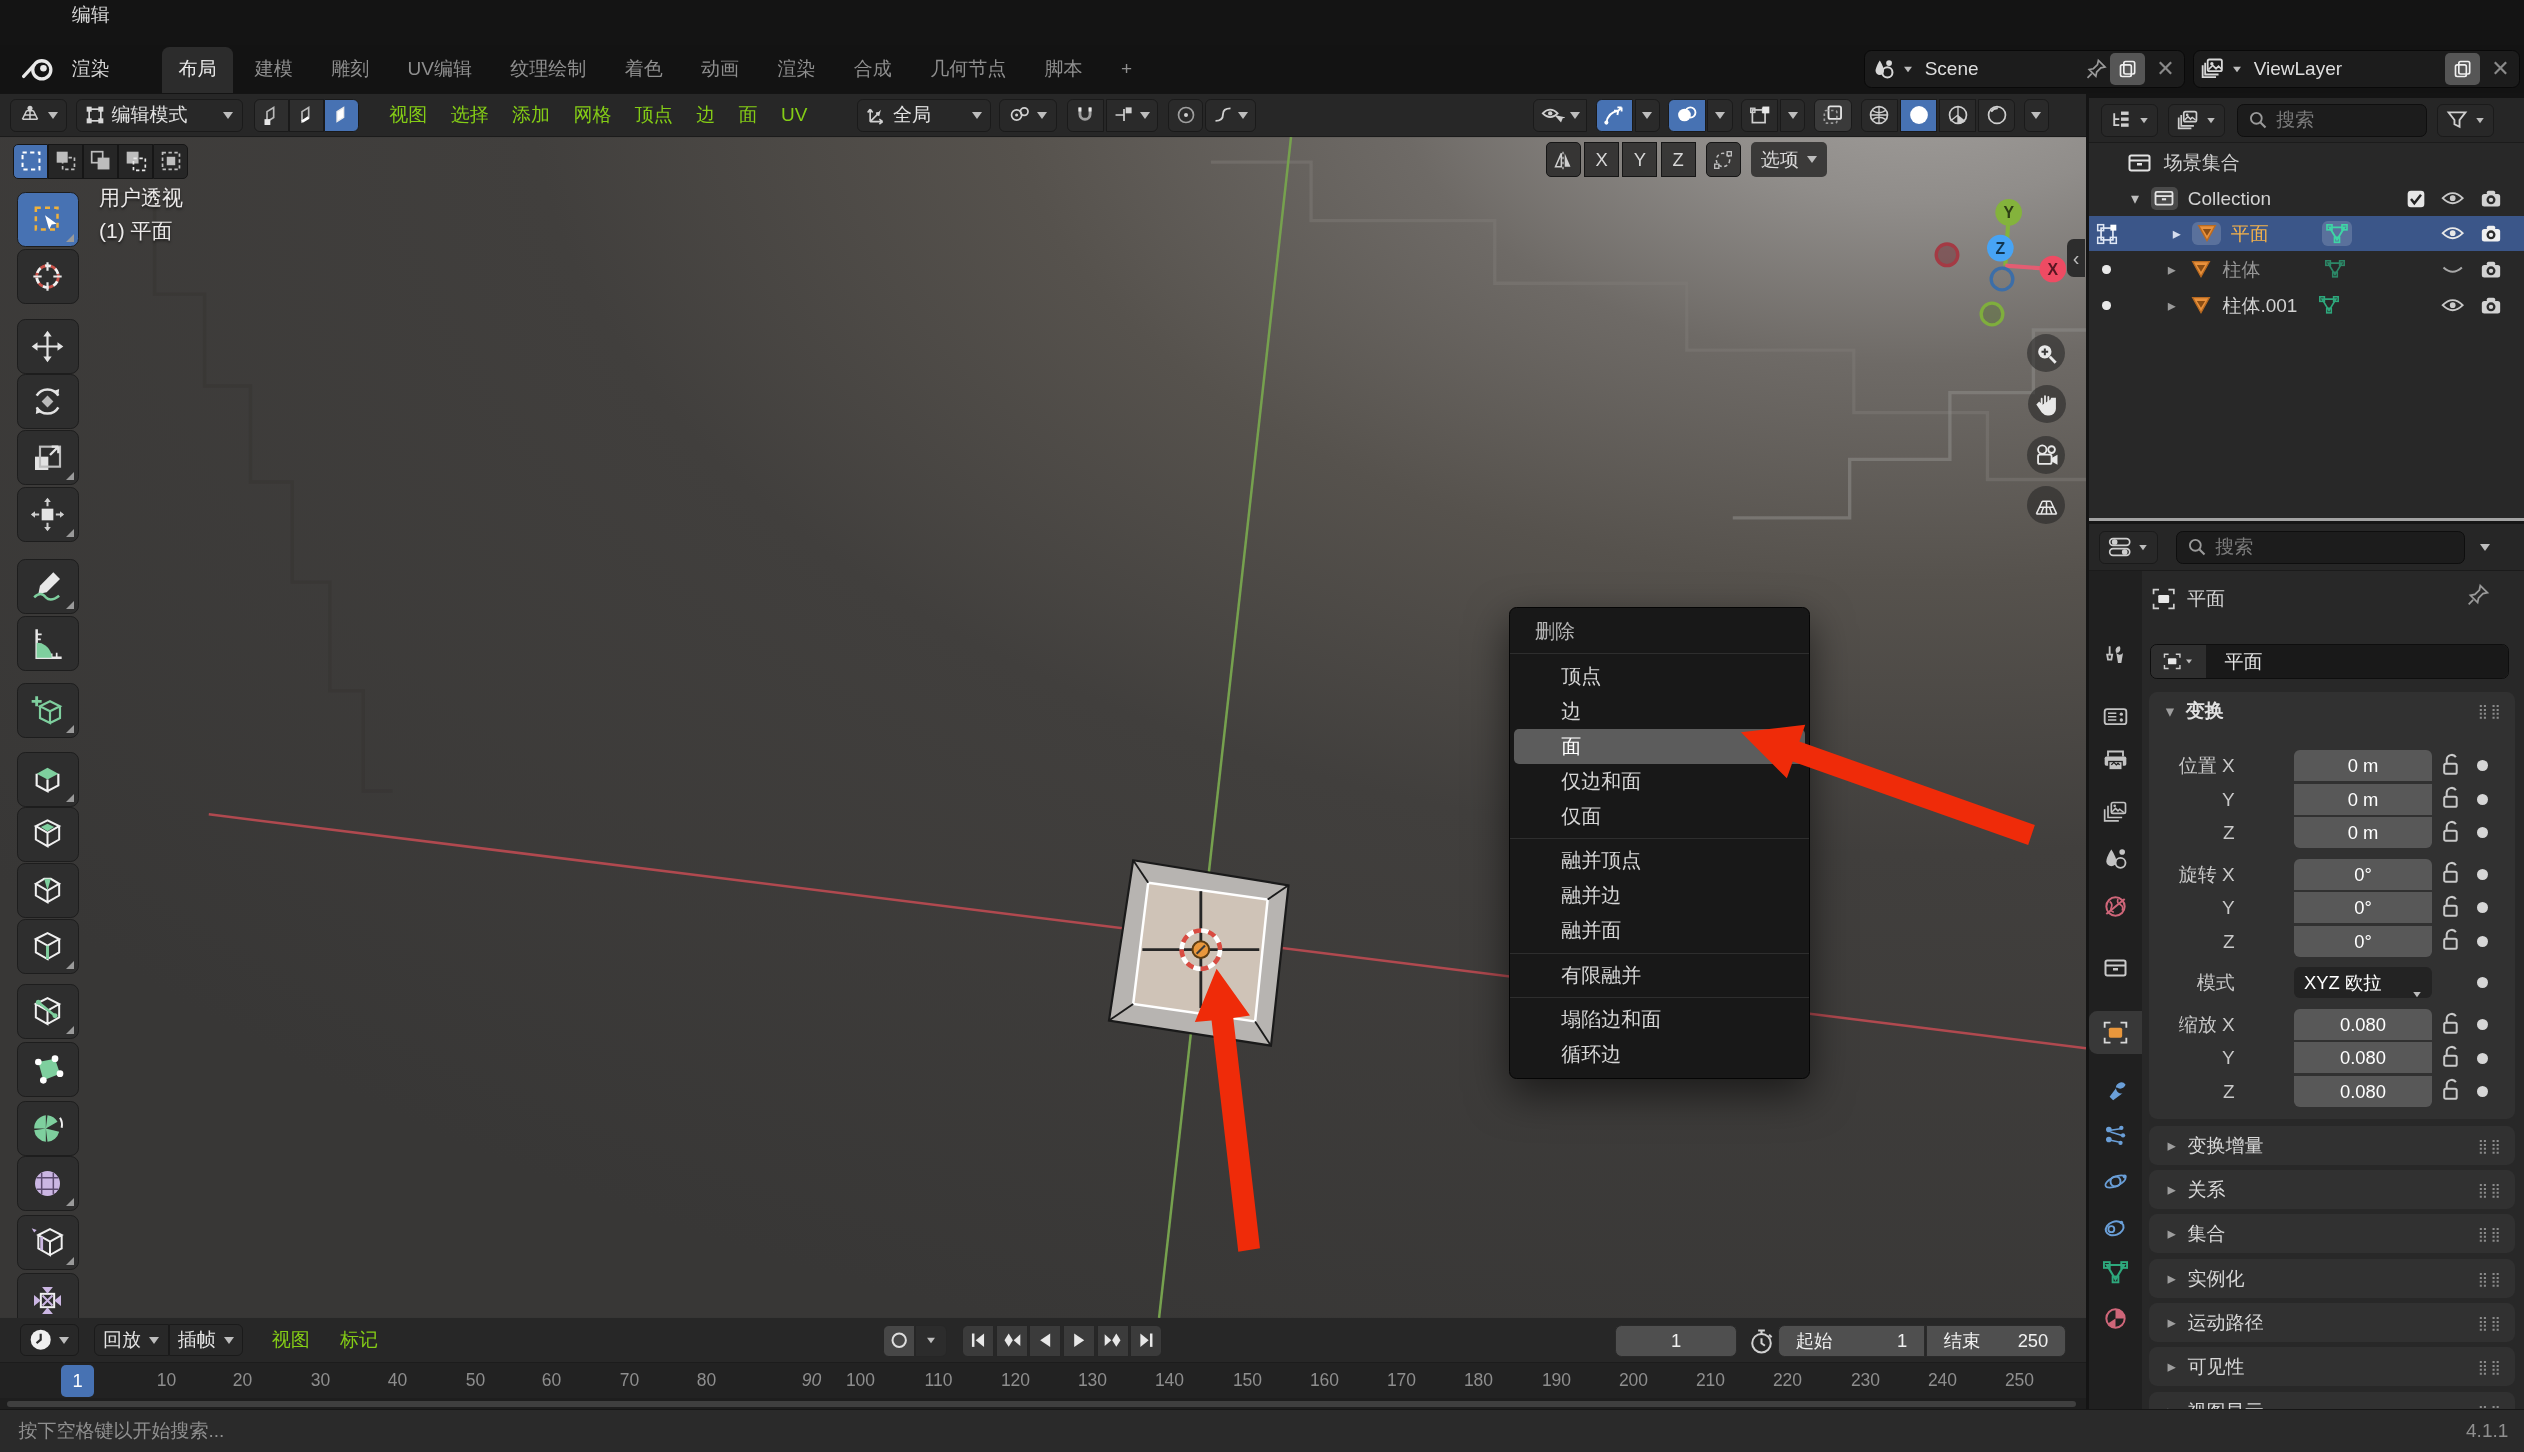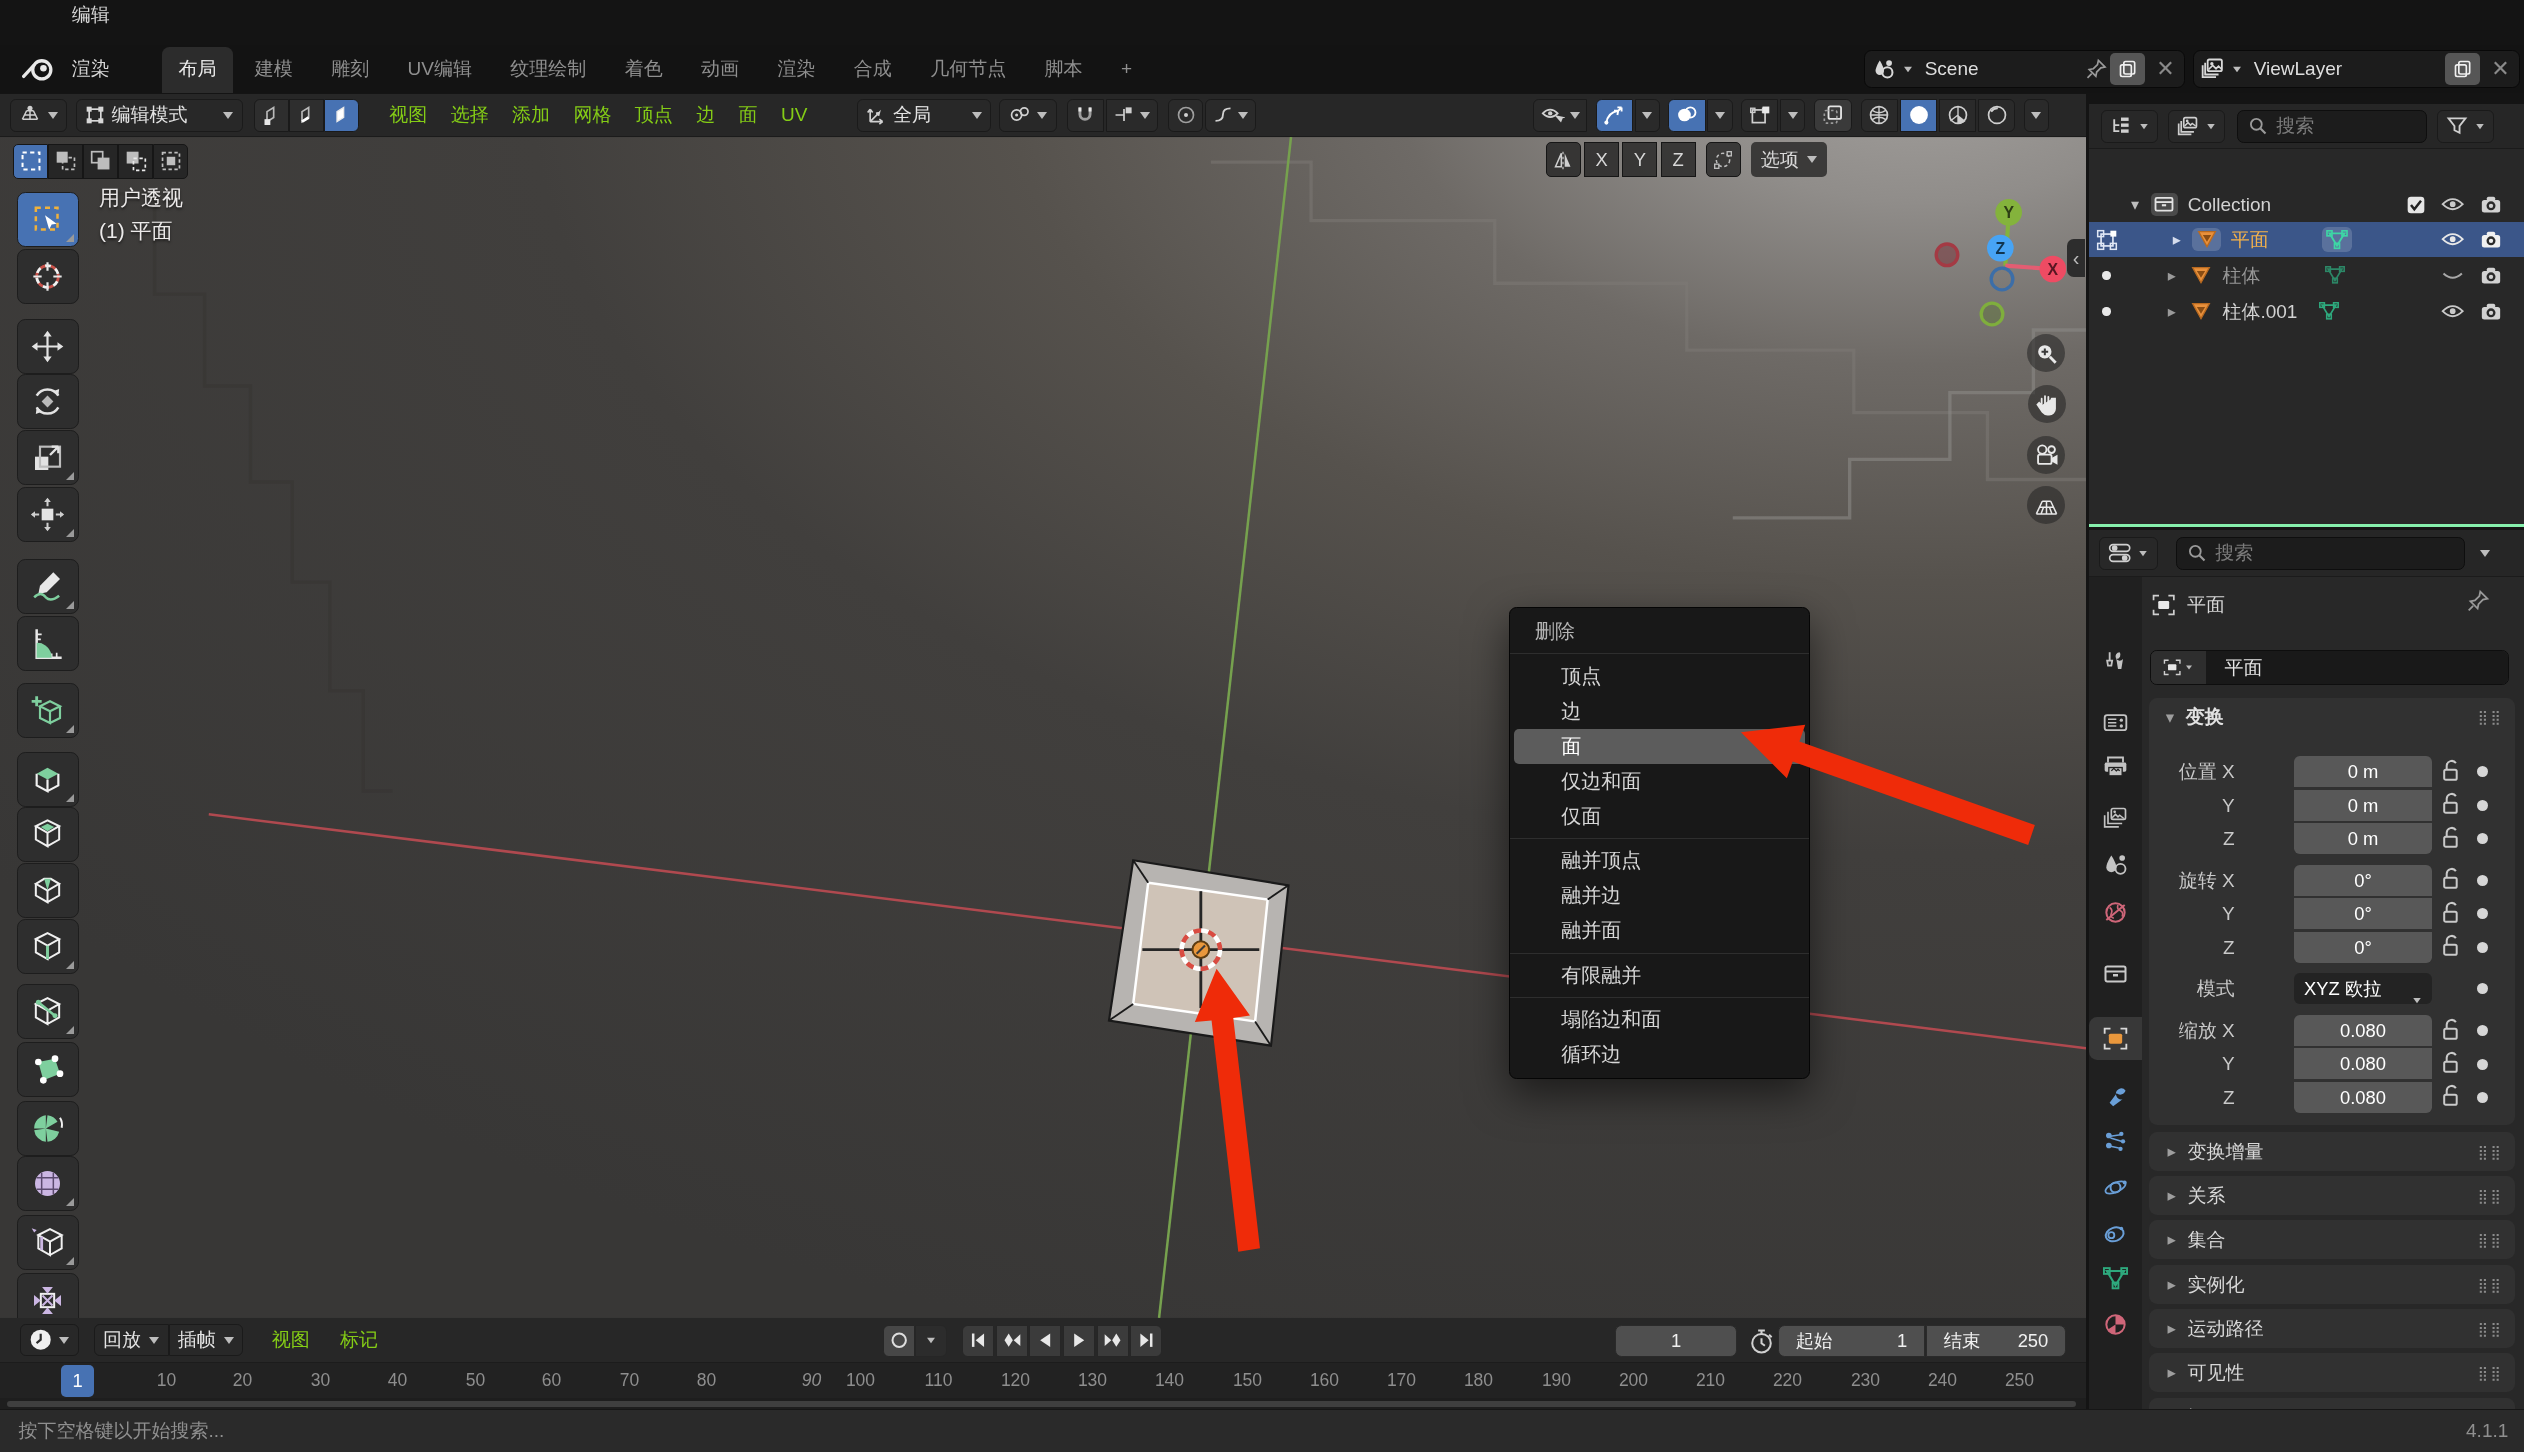--- a/index.html
+++ b/index.html
@@ -49,21 +49,21 @@
   .msep{height:0.8px;background:#2e2e2e;margin:4.2px 0;}
   
   #timeline{left:0;top:1318px;width:2086px;height:92px;background:#2a2a2a;}
   #tl-header{left:0;top:0;width:2086px;height:45px;background:#272727;border-bottom:0.8px solid #1c1c1c;}
   #tl-ruler{left:0;top:45px;width:2086px;height:35px;background:#222222;}
   .rnum{position:absolute;width:75px;text-align:center;top:6.7px;font-size:17.5px;color:#8e8e8e;}
   #tl-scroll{left:0;top:80px;width:2086px;height:11.7px;background:#1e1e1e;}
   .tlfield{position:absolute;top:6.7px;height:32px;background:#4f4f4f;border:0.8px solid #2a2a2a;display:flex;align-items:center;font-size:18.4px;color:#f0f0f0;}
   .pbtn{width:32px;height:32px;background:#3b3b3b;border:0.8px solid #262626;display:flex;align-items:center;justify-content:center;color:#e8e8e8;}
   
-  #rightpanel{left:2089px;top:104px;width:436px;height:1316px;background:#86efac;}
+  #rightpanel{left:2089px;top:98px;width:436px;height:1316px;background:#a3a3a3;}
   #outliner{left:0;top:0;width:436px;height:420px;background:#282828;}
   #ol-header{left:0;top:0;width:436px;height:45px;background:#262626;border-bottom:0.8px solid #1b1b1b;}
   .searchbox{height:33px;background:#1c1c1c;border:0.8px solid #0e0e0e;border-radius:6.7px;display:flex;align-items:center;padding:0 10px;gap:8.3px;}
   .searchbox .ph{font-size:19px;color:#7c7c7c;}
   .olrow{position:absolute;left:0;width:436px;height:35px;display:flex;align-items:center;}
   .olrow.sel{background:#3b5689;}
   .oltext{font-size:19px;color:#d2d2d2;}
   
   #props{left:0;top:423px;width:436px;height:893px;background:#282828;border-top:3.3px solid #161616;}
   #pr-header{left:0;top:0;width:436px;height:47px;background:#262626;border-bottom:0.8px solid #1b1b1b;}
@@ -802,20 +802,30 @@
           <span class="ph">搜索</span>
         </div>
         <div class="ddl" style="margin-left:10px;height:33px;">
           <svg width="22" height="22" viewBox="0 0 26 26">
               <path d="M3 4 h20 L16 13 v8 l-6-3 v-5Z" fill="none" stroke="#cfcfcf" stroke-width="2.2"></path>
             </svg>
           <div class="chev" style="transform:scale(.75);"></div>
         </div>
       </div>
 
+      <div class="olrow" style="top:47px;">
+        <div style="margin-left:38px;">
+          <svg width="25" height="22" viewBox="0 0 30 26">
+              <rect x="3" y="4" width="24" height="18" rx="2" fill="none" stroke="#e3e3e3" stroke-width="2.4"></rect>
+              <path d="M3 10 h24" stroke="#e3e3e3" stroke-width="2.4"></path>
+              <rect x="12" y="13" width="6" height="3" fill="#e3e3e3"></rect>
+            </svg>
+        </div>
+        <span class="oltext" style="margin-left:11.7px;">场景集合</span>
+      </div>
 
       <div class="olrow" style="top:83px;">
         <div style="margin-left:42px;color:#bdbdbd;font-size:16px;">▾</div>
         <div style="margin-left:11.7px;background:#4a4a4a;border-radius:5px;padding:2.5px;">
           <svg width="22" height="18.4" viewBox="0 0 30 26">
               <rect x="3" y="4" width="24" height="18" rx="2" fill="none" stroke="#e3e3e3" stroke-width="2.6"></rect>
               <path d="M3 10 h24" stroke="#e3e3e3" stroke-width="2.6"></path>
               <rect x="12" y="13" width="6" height="3" fill="#e3e3e3"></rect>
             </svg>
         </div>

